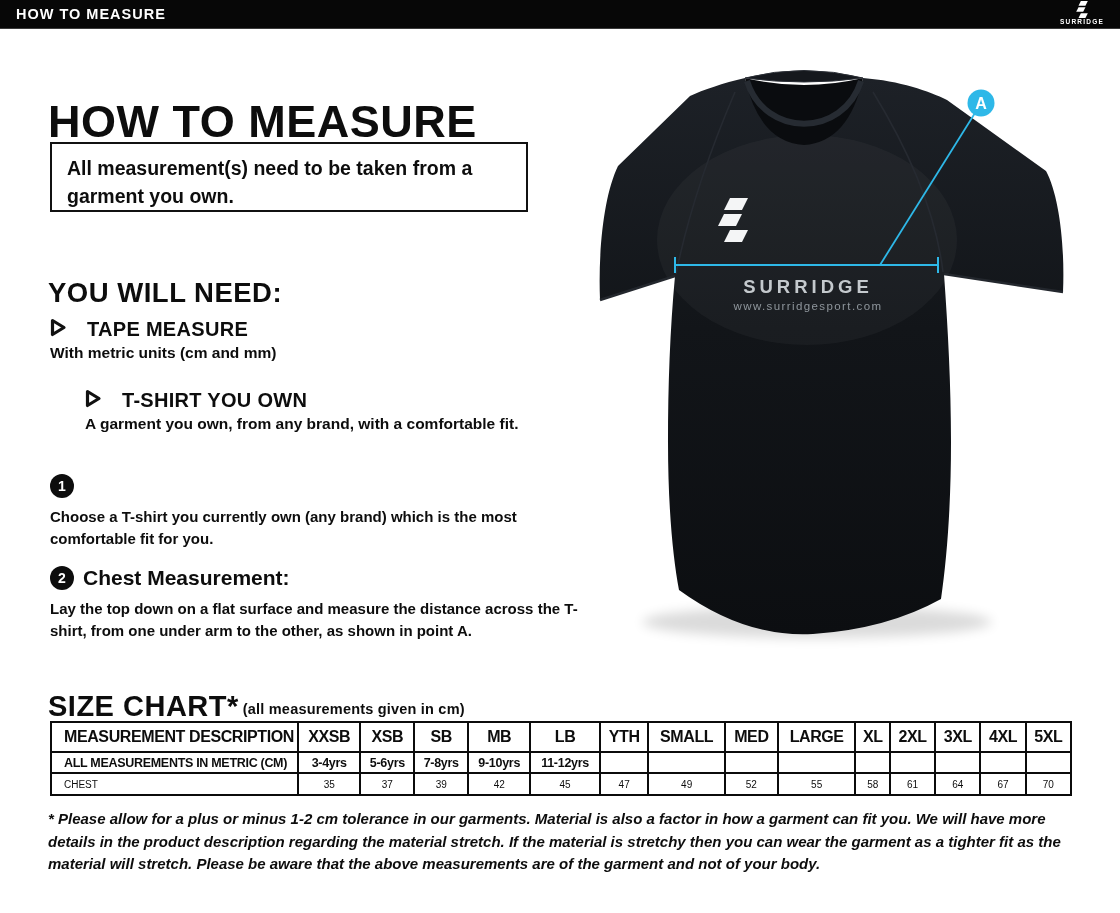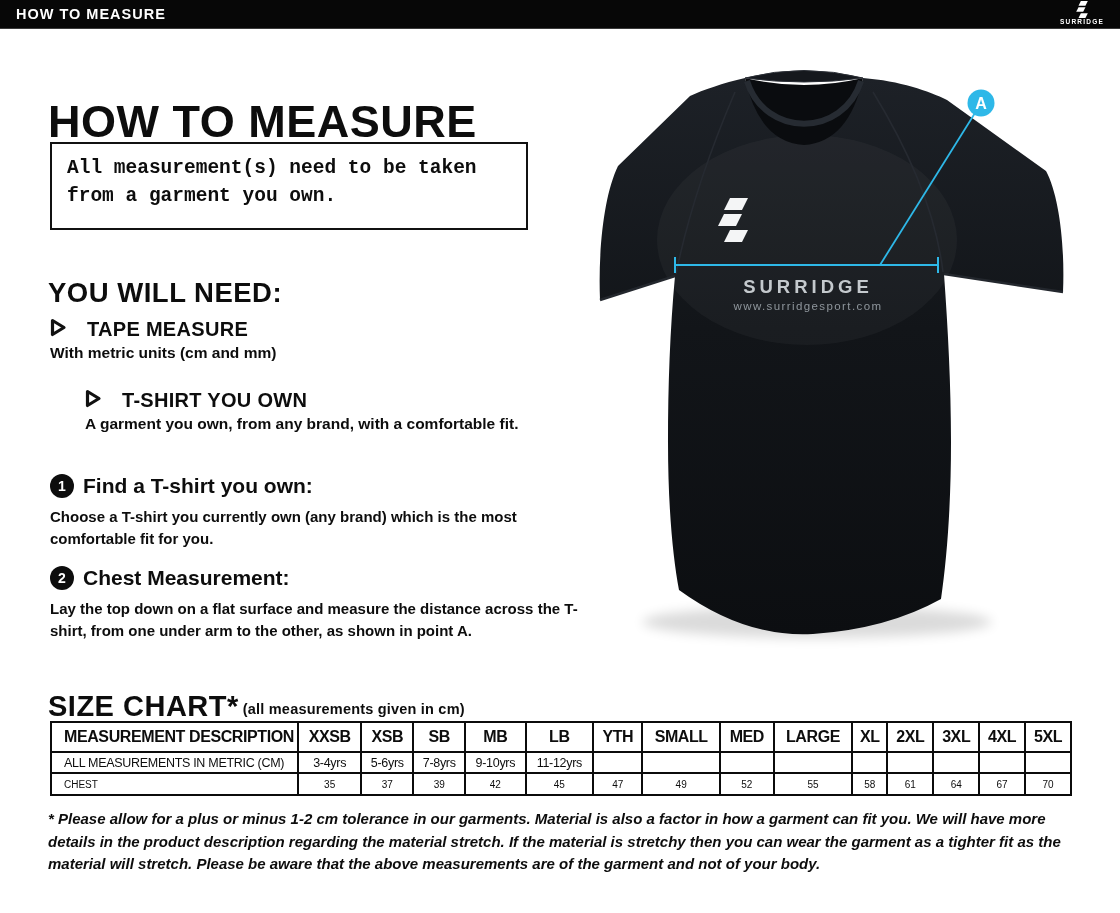--- a/index.html
+++ b/index.html
@@ -8,21 +8,21 @@
     font-family:"Liberation Sans",sans-serif;color:#0d0d0d;overflow:hidden;
   }
   
   .topbar{position:absolute;left:0;top:0;width:1120px;height:28px;background:#070707;border-bottom:1px solid #3a3a3a;}
   .topbar-title{position:absolute;left:16px;top:0;line-height:28px;color:#fff;font-size:14.5px;font-weight:bold;letter-spacing:1px;}
   .topbar-logo{position:absolute;right:10px;top:1px;width:56px;height:26px;text-align:center;}
   .topbar-logo .slogo{display:block;margin:0 auto;}
   .topbar-logo .brand-word{display:block;color:#fff;font-size:6.5px;font-weight:bold;letter-spacing:1.2px;line-height:7px;}
   
   .page-heading{position:absolute;left:48px;top:66px;font-size:45px;font-weight:800;letter-spacing:0.5px;}
-  .notice-box{position:absolute;left:50px;top:142px;width:478px;height:88px;box-sizing:border-box;border:2px solid #111;padding:11px 15px;font-family:Liberation Mono, monospace;}
+  .notice-box{position:absolute;left:50px;top:142px;width:478px;height:70px;box-sizing:border-box;border:2px solid #111;padding:11px 15px;}
   .notice-box p{margin:0;font-size:19.5px;font-weight:bold;line-height:1.42;}
   .ywn-heading{position:absolute;left:48px;top:254px;font-size:27.5px;font-weight:800;letter-spacing:0.5px;}
   .need-item{position:absolute;left:50px;}
   .need-head{display:flex;align-items:flex-start;gap:20px;}
   .need-title{font-size:20px;font-weight:800;letter-spacing:0.3px;}
   .need-desc{margin:3px 0 0 0;font-size:15.5px;font-weight:bold;}
   .item-tape{top:318px;}
   .item-shirt{top:389px;margin-left:35px;}
   .step{position:absolute;left:50px;}
   .step-head{display:flex;align-items:center;gap:9px;}
@@ -33,21 +33,21 @@
   .step-1{top:474px;}
   .step-2{top:566px;}
   .sizechart-heading{position:absolute;left:48px;top:666px;font-size:29px;font-weight:800;letter-spacing:0.5px;}
   .sizechart-sub{font-size:14.5px;font-weight:bold;letter-spacing:0.2px;margin-left:4px;vertical-align:2px;}
   
   .size-table-wrap{position:absolute;left:50px;top:721px;}
   .size-table{border-collapse:collapse;width:1022px;table-layout:auto;}
   .size-table th,.size-table td{border:2px solid #0b0b0b;text-align:center;padding:0 3px;white-space:nowrap;}
   .size-table th{font-size:16px;font-weight:bold;height:28px;letter-spacing:-0.4px;}
   .size-table th:first-child,.size-table td:first-child{text-align:left;width:218px;padding-left:12px;}
-  .size-table .row-0 td{font-size:12.5px;font-weight:normal;height:19px;letter-spacing:-0.3px;}
+  .size-table .row-0 td{font-size:12.5px;font-weight:bold;height:19px;letter-spacing:-0.3px;}
   .size-table .row-1 td{font-size:10px;height:20px;}
   
   .footnote{position:absolute;left:48px;top:808px;width:1036px;font-size:15px;font-weight:bold;font-style:italic;line-height:1.5;margin:0;}
   
   .shirt-figure{position:absolute;left:585px;top:50px;width:500px;height:600px;}
 </style>
 </head>
 <body>
 
 <header class="topbar">
@@ -86,21 +86,20 @@
       <path d="M2.5,2.5 L14,9.5 L2.5,16.5 Z" fill="none" stroke="#111" stroke-width="3.2" stroke-linejoin="round"></path>
     </svg>
     <span class="need-title">T-SHIRT YOU OWN</span>
   </div>
   <p class="need-desc">A garment you own, from any brand, with a comfortable fit.</p>
 </div>
 
 <div class="step step-1">
   <div class="step-head">
     <span class="step-num">1</span>
-    <span class="step-title">Find a T-shirt you own:</span>
   </div>
   <p class="step-desc">Choose a T-shirt you currently own (any brand) which is the most comfortable fit for you.</p>
 </div>
 
 <div class="step step-2">
   <div class="step-head">
     <span class="step-num">2</span>
     <span class="step-title">Chest Measurement:</span>
   </div>
   <p class="step-desc">Lay the top down on a flat surface and measure the distance across the T-shirt, from one under arm to the other, as shown in point A.</p>

